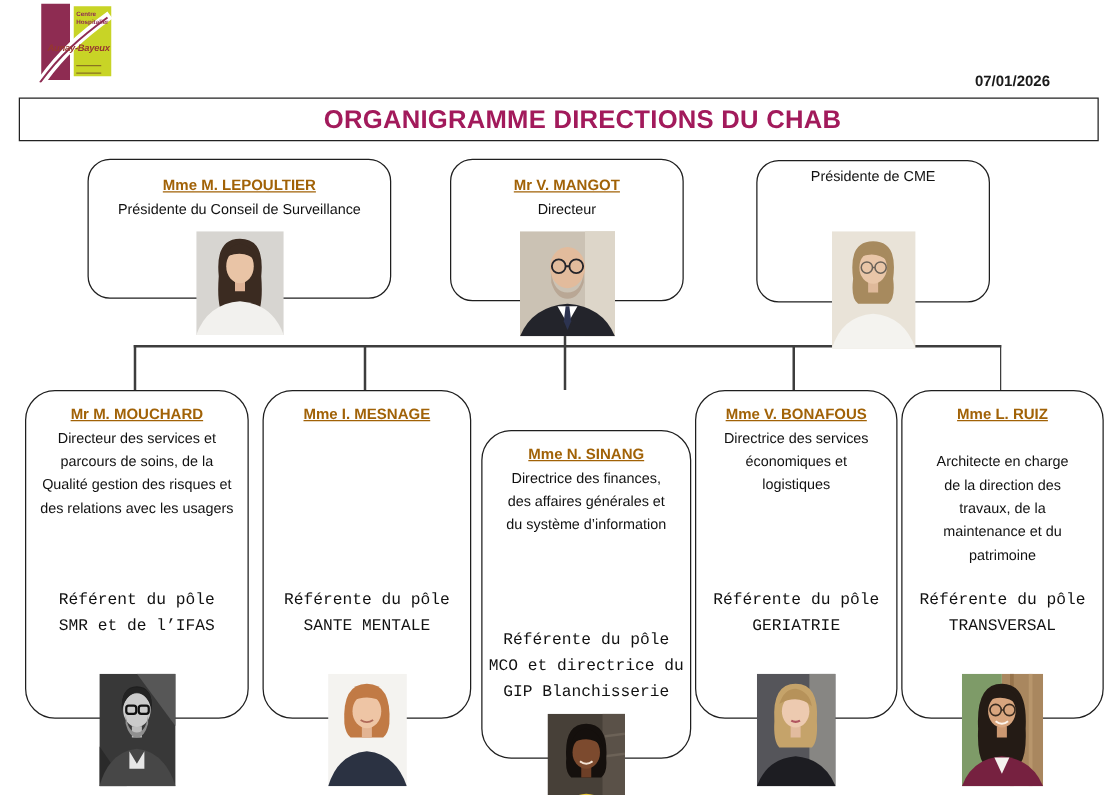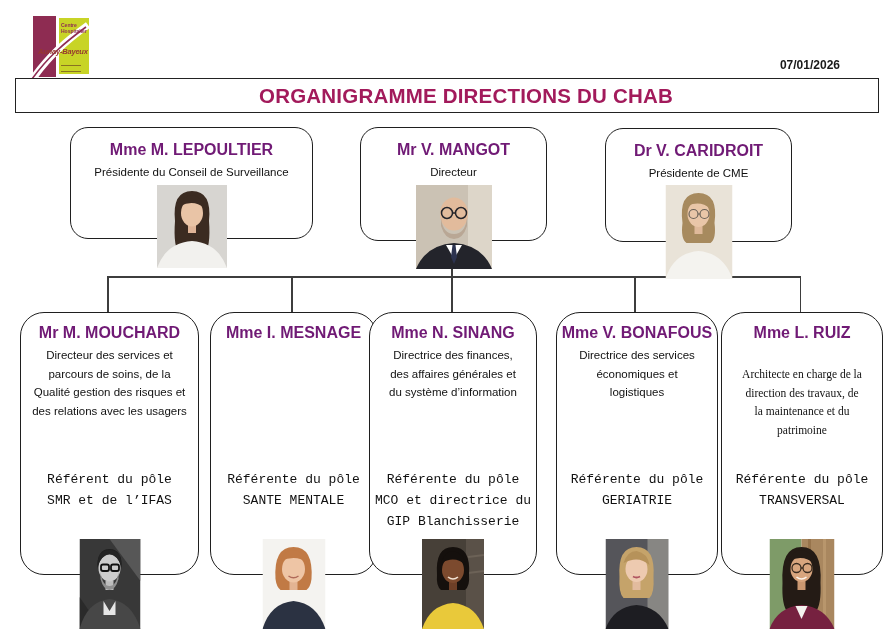--- a/index.html
+++ b/index.html
@@ -1,20 +1,20 @@
 <!DOCTYPE html>
 <html><head>
 <meta charset="utf-8">
 <style>
   html,body{margin:0;padding:0;background:#fff;}
   .page{position:relative;width:886px;height:636px;background:#ffffff;
         font-family:"Liberation Sans", sans-serif;overflow:hidden;color:#111;}
 
   
-  .logo{position:absolute;left:30px;top:13px;width:62px;height:66px;}
+  .logo{position:absolute;left:30px;top:0;width:62px;height:66px;}
   .logo-maroon{position:absolute;left:3px;top:3px;width:23px;height:61px;background:#8E2C52;}
   .logo-green{position:absolute;left:29px;top:5px;width:30px;height:56px;background:#C8D426;}
   .logo-swoosh{position:absolute;left:0;top:0;width:62px;height:66px;}
   .logo-ch{position:absolute;left:31px;top:9px;font-size:5px;line-height:6px;font-weight:bold;
            color:#8E2C52;white-space:pre-line;}
   .logo-name{position:absolute;left:8px;top:34px;width:56px;font-size:7.5px;font-weight:bold;
              font-style:italic;color:#96382f;letter-spacing:-0.2px;}
   .logo-smallprint{position:absolute;left:31px;top:52px;width:20px;height:5px;
           border-top:1px solid #7a5b20;border-bottom:1px solid #7a5b20;opacity:.8;}
 
@@ -24,21 +24,21 @@
              border:1.5px solid #222;display:flex;align-items:center;justify-content:center;background:#fff;padding-left:38px;}
   .title{font-size:20.5px;font-weight:bold;color:#A21A5B;letter-spacing:.2px;}
 
   
   .line{position:absolute;background:#3d3d3d;z-index:1;}
 
   
   .obox{position:absolute;border:1.4px solid #1f1f1f;border-radius:18px;background:#fff;
         text-align:center;z-index:1;}
   .dbox{border-radius:24px;top:312px;height:261px;}
-  .bname{margin-top:13px;font-size:16px;font-weight:bold;color:#701a75;}
+  .bname{margin-top:13px;font-size:12px;font-weight:bold;text-decoration:underline;color:#a16207;}
   .dbox .bname{margin-top:11px;}
   .brole{margin-top:4px;font-size:11.5px;line-height:1.62;color:#111;}
   .gap{margin-top:23px;}
   .referent{position:absolute;top:156px;left:4px;right:4px;font-size:13px;line-height:1.62;
             color:#111;white-space:pre-line;font-family:Liberation Mono, monospace;}
   .photo{position:absolute;left:50%;transform:translateX(-50%);z-index:2;line-height:0;}
   .photo svg{display:block;}
   .tphoto{top:57px;}
   .dphoto{top:226px;}
 </style>
@@ -100,21 +100,20 @@
         <ellipse cx="38" cy="29" rx="14" ry="16.5" fill="#e2bb9c"></ellipse>
         <path d="M25,33 Q27,49 38,49 Q49,49 51,33 L51,41 Q47,54 38,54 Q29,54 25,41 Z" fill="#b9a795"></path>
         <circle cx="31" cy="28" r="5.5" fill="none" stroke="#24242a" stroke-width="1.5"></circle>
         <circle cx="45" cy="28" r="5.5" fill="none" stroke="#24242a" stroke-width="1.5"></circle>
         <line x1="36.5" y1="28" x2="39.5" y2="28" stroke="#24242a" stroke-width="1.5"></line>
       </svg>
     </div>
   </div>
 
   <div class="obox" style="left:605px;top:128px;width:185px;height:112px;">
-    <div class="bname">Dr V. CARIDROIT</div>
     <div class="brole">Présidente de CME</div>
     <div class="photo" style="top:56px;">
       <svg width="67" height="94" viewBox="0 0 67 94">
         <rect width="67" height="94" fill="#e9e3d8"></rect>
         <path d="M17,38 Q13,8 33,8 Q53,8 49,38 Q51,54 45,58 L21,58 Q15,54 17,38 Z" fill="#a78a5e"></path>
         <rect x="29" y="40" width="8" height="9" fill="#dfb99a"></rect>
         <path d="M0,94 Q8,68 33,66 Q58,68 67,94 Z" fill="#f4f3ef"></path>
         <ellipse cx="33" cy="29" rx="11" ry="13" fill="#e9c6a8"></ellipse>
         <path d="M22,21 Q26,11 33,11 Q44,13 45,24 Q35,15 22,21 Z" fill="#a78a5e"></path>
         <circle cx="28" cy="29" r="4.5" fill="none" stroke="#6a6258" stroke-width="1.2"></circle>
@@ -157,21 +156,21 @@
         <path d="M13,40 Q11,8 31,8 Q51,8 49,40 Q48,48 44,51 L18,51 Q14,48 13,40 Z" fill="#c17a45"></path>
         <rect x="27" y="42" width="8" height="9" fill="#e3b493"></rect>
         <path d="M0,90 Q8,64 31,62 Q54,64 63,90 Z" fill="#2b3242"></path>
         <ellipse cx="31" cy="30" rx="11.5" ry="13.5" fill="#eec5a5"></ellipse>
         <path d="M18,22 Q22,11 31,11 Q43,13 45,24 Q34,15 18,22 Z" fill="#c17a45"></path>
         <path d="M26,37 Q31,40.5 36,37" stroke="#b06a59" stroke-width="1.4" fill="none"></path>
       </svg>
     </div>
   </div>
 
-  <div class="obox dbox" style="left:369px;width:166px;">
+  <div class="obox dbox" style="left:385px;width:166px;margin-top:32px;">
     <div class="bname">Mme N. SINANG</div>
     <div class="brole" style="padding:0 15px;">Directrice des finances, des affaires générales et du système d’information</div>
     <div class="referent">Référente du pôle
 MCO et directrice du
 GIP Blanchisserie</div>
     <div class="photo dphoto">
       <svg width="62" height="90" viewBox="0 0 62 90">
         <rect width="62" height="90" fill="#474038"></rect>
         <rect x="44" width="18" height="90" fill="#5a5148"></rect>
         <line x1="46" y1="18" x2="62" y2="16" stroke="#6c6257" stroke-width="2"></line>
@@ -200,21 +199,21 @@
         <path d="M0,90 Q8,68 31,66 Q54,68 63,90 Z" fill="#1d1d22"></path>
         <ellipse cx="31" cy="30" rx="11" ry="13" fill="#edcab0"></ellipse>
         <path d="M18,24 Q22,12 31,12 Q42,14 44,26 Q33,16 18,24 Z" fill="#b6925a"></path>
         <path d="M27.5,37.5 Q31,39.5 34.5,37.5" stroke="#b05560" stroke-width="1.8" fill="none"></path>
       </svg>
     </div>
   </div>
 
   <div class="obox dbox" style="left:721px;width:160px;">
     <div class="bname">Mme L. RUIZ</div>
-    <div class="brole gap" style="padding:0 20px;font-family:Liberation Serif, serif;">Architecte en charge de la direction des travaux, de la maintenance et du patrimoine</div>
+    <div class="brole gap" style="padding:0 20px;">Architecte en charge de la direction des travaux, de la maintenance et du patrimoine</div>
     <div class="referent">Référente du pôle
 TRANSVERSAL</div>
     <div class="photo dphoto">
       <svg width="65" height="90" viewBox="0 0 65 90">
         <rect width="32" height="90" fill="#7e9b68"></rect>
         <rect x="32" width="33" height="90" fill="#a9875f"></rect>
         <line x1="40" y1="0" x2="40" y2="90" stroke="#97744c" stroke-width="3"></line>
         <line x1="55" y1="0" x2="55" y2="90" stroke="#b8966c" stroke-width="3"></line>
         <path d="M13,44 Q11,8 32,8 Q53,8 51,44 Q52,66 46,73 L18,73 Q12,66 13,44 Z" fill="#241b15"></path>
         <rect x="28" y="42" width="8" height="9" fill="#cb9871"></rect>

